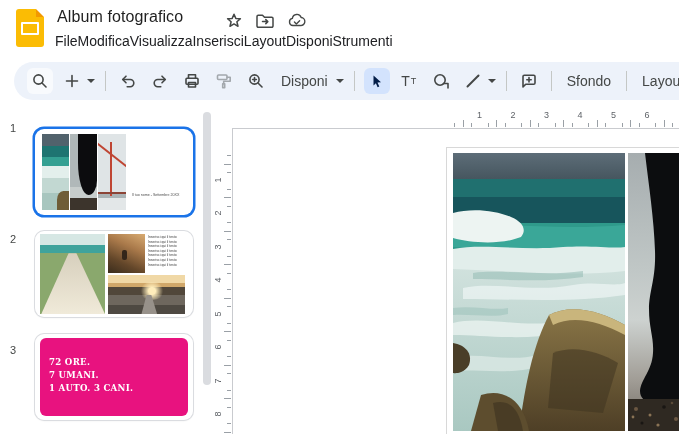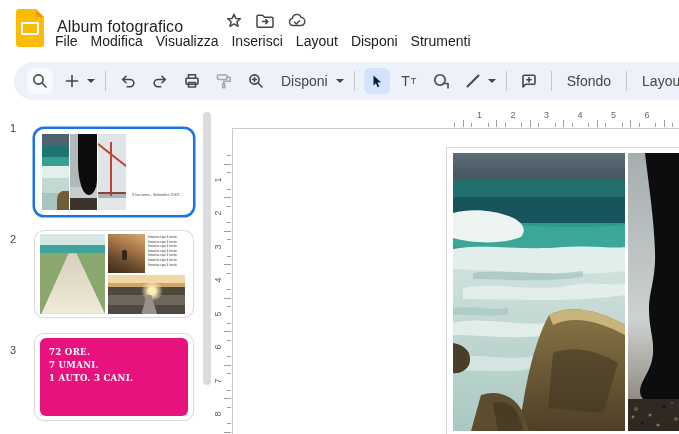--- a/index.html
+++ b/index.html
@@ -6,24 +6,24 @@
   body{width:679px;height:434px;overflow:hidden;position:relative;background:#fff;
        font-family:"Liberation Sans",sans-serif;color:#1f1f1f;}
   .abs{position:absolute;}
 
   
   .logo{left:16px;top:9px;width:28px;height:38px;background:#fbbc04;border-radius:3px;}
   .logo .fold{position:absolute;right:0;top:0;width:0;height:0;
     border-bottom:8px solid #f29900;border-right:8px solid #fff;}
   .logo .page{position:absolute;left:5px;top:13px;width:14px;height:9px;
     border:2.6px solid #fff;border-radius:1px;}
-  .doc-title{left:57px;top:18px;font-size:16px;letter-spacing:.1px;color:#1f1f1f;}
+  .doc-title{left:57px;top:8px;font-size:16px;letter-spacing:.1px;color:#1f1f1f;}
   .hdr-ic{top:11px;width:20px;height:19px;display:flex;align-items:center;justify-content:center;}
   .hdr-ic svg{stroke:#444746;fill:none;stroke-width:1.5;stroke-linecap:round;stroke-linejoin:round;}
-  .menu-bar{left:55px;top:33px;height:20px;display:flex;gap:13px;font-size:14px;color:#202124;}
+  .menu-bar{left:55px;top:33px;height:20px;display:flex;font-size:14px;color:#202124;}
   .menu-bar span{white-space:nowrap;cursor:default;}
 
   
   .toolbar{left:14px;top:62px;right:-24px;height:38px;background:#edf2fa;
     border-radius:19px 0 0 19px;display:flex;align-items:center;padding-left:10px;}
   .tb-btn{width:26px;height:26px;margin:0 3px;display:flex;align-items:center;justify-content:center;border-radius:6px;}
   .tb-btn svg{stroke:#444746;fill:none;stroke-width:1.6;stroke-linecap:round;stroke-linejoin:round;}
   .tb-btn.muted svg{stroke:#a3a8ad;}
   .tb-caret{width:0;height:0;border-left:4px solid transparent;border-right:4px solid transparent;
     border-top:4.5px solid #444746;margin:0 4px 0 -1px;}
@@ -64,21 +64,21 @@
   .t2b i{position:absolute;left:38%;top:42%;width:5px;height:10px;background:#33261a;border-radius:2px;}
   .t2-text{position:absolute;left:113px;top:4px;width:38px;font-size:3.4px;line-height:4.6px;color:#3a3a3a;}
   .t2c{background:linear-gradient(180deg,#f0d8a6 0 20%,#d0a76a 20% 32%,#51473a 32% 52%,#6e675e 52% 78%,#4e4942 78% 100%);}
   .t2c i{position:absolute;left:30%;top:50%;width:45%;height:50%;background:#97918a;
     clip-path:polygon(30% 100%,75% 100%,58% 0,45% 0);}
   .t2c u{position:absolute;left:40%;top:18%;width:26px;height:18px;border-radius:50%;
     background:radial-gradient(circle,#ffedbb 0 22%,rgba(255,237,187,0) 70%);}
 
   
   .t3-fill{position:absolute;left:5px;top:4px;width:148px;height:78px;border-radius:6px;background:#e8127f;}
-  .t3-lines{position:absolute;left:14px;top:12px;font-family:"DejaVu Serif",serif;font-weight:bold;
+  .t3-lines{position:absolute;left:14px;top:22px;font-family:"DejaVu Serif",serif;font-weight:bold;
     font-size:8.6px;line-height:13px;color:#fff;letter-spacing:.3px;}
 
   .strip-scroll{left:203px;top:112px;width:8px;height:273px;background:#dadce0;border-radius:4px;}
 
   
   .rline-h{left:232px;top:128px;right:0;height:1px;background:#c9cbcf;}
   .rline-v{left:232px;top:128px;width:1px;bottom:0;background:#c9cbcf;}
   .rnum{position:absolute;width:12px;text-align:center;font-size:9px;color:#5f6368;}
   .rtick{position:absolute;background:#9aa0a6;}
 

